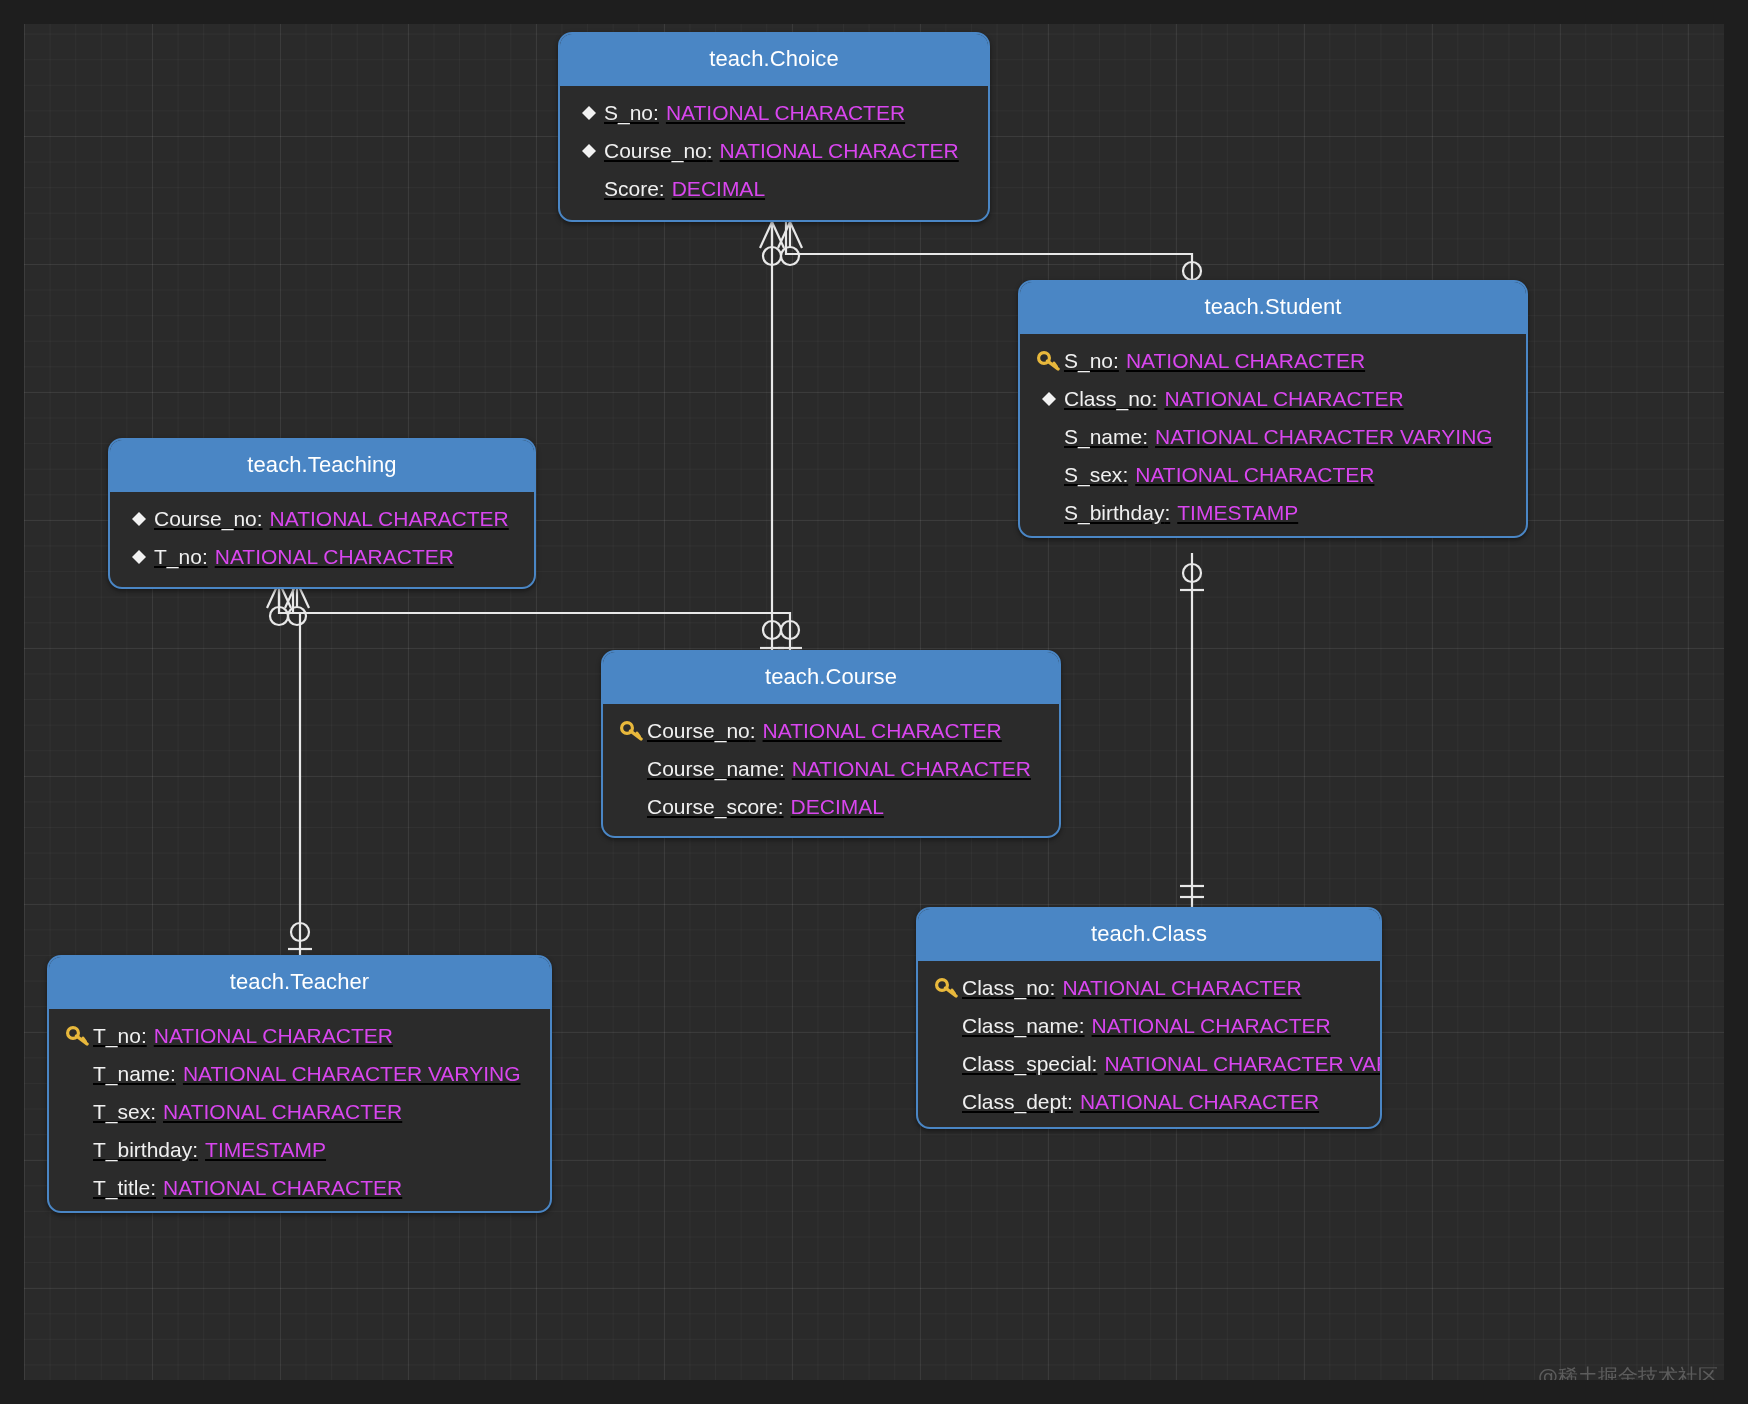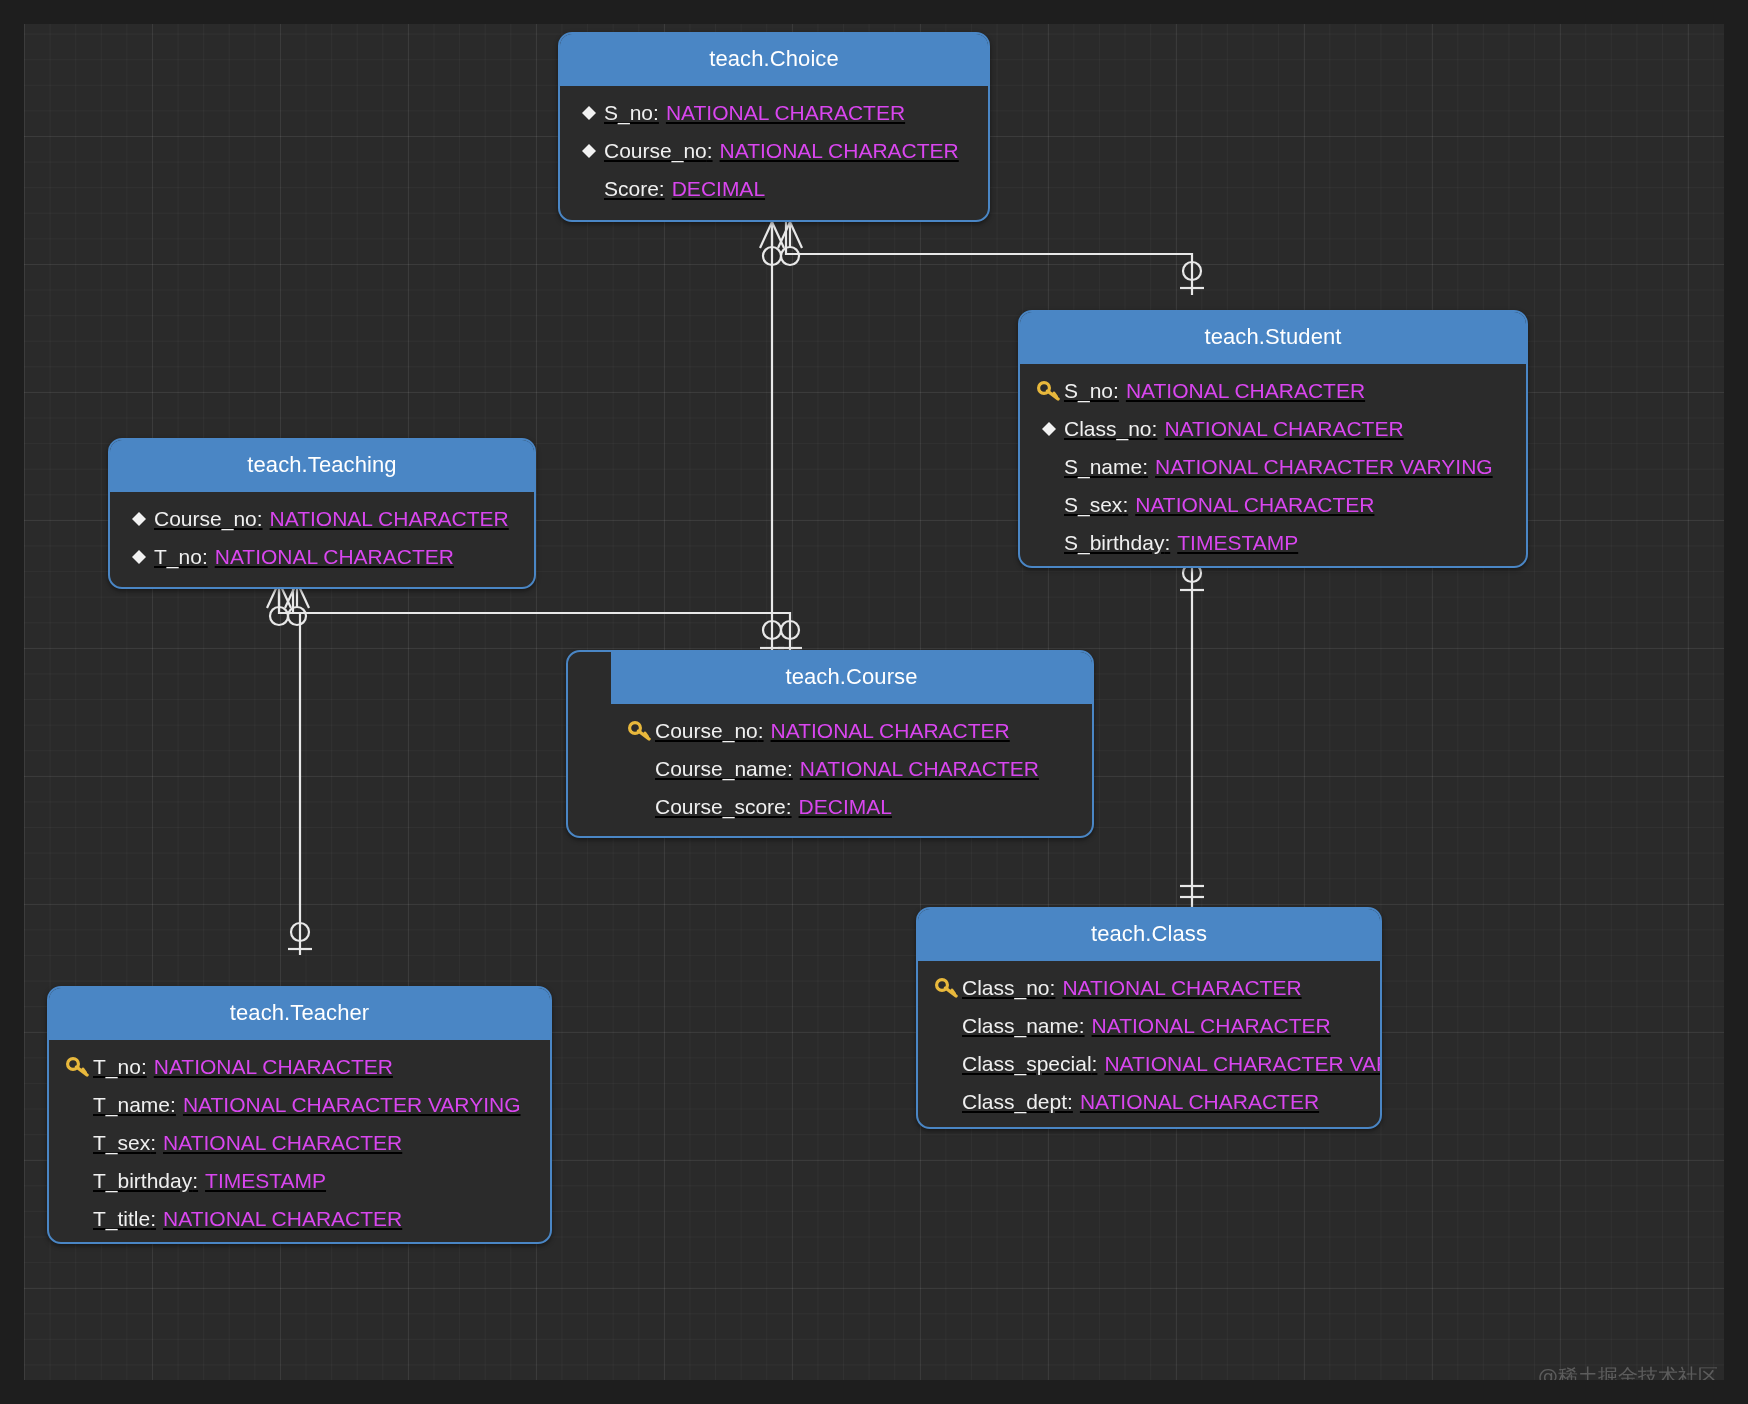--- a/index.html
+++ b/index.html
@@ -212,21 +212,21 @@
             <span class="attr-type">NATIONAL CHARACTER</span>
           </div>
           <div class="attr">
             <span class="marker"></span>
             <span class="attr-name">Score</span>
             <span class="attr-colon">:</span>
             <span class="attr-type">DECIMAL</span>
           </div>
         </div>
       </div>
-      <div class="entity" style="left: 1018px; top: 310px; width: 510px; height: 258px;">
+      <div class="entity" style="left: 1018px; top: 280px; width: 510px; height: 258px;">
         <div class="entity-title">teach.Student</div>
         <div class="attrs">
           <div class="attr">
             <span class="marker">
               <svg width="24" height="20" viewBox="0 0 24 20">
                 <circle cx="7" cy="7" r="5.4" fill="none" stroke="#e8b83c" stroke-width="3.2"></circle>
                 <path d="M 10.5 10 L 21 18" stroke="#e8b83c" stroke-width="3.4" stroke-linecap="round"></path>
                 <path d="M 17 12 L 19.5 15.5" stroke="#e8b83c" stroke-width="3" stroke-linecap="round"></path>
               </svg>
             </span>
@@ -282,21 +282,21 @@
               <svg width="20" height="20" viewBox="0 0 20 20">
                 <path d="M 10 3 L 17 10 L 10 17 L 3 10 Z" fill="#f2f2f2"></path>
               </svg>
             </span>
             <span class="attr-name">T_no</span>
             <span class="attr-colon">:</span>
             <span class="attr-type">NATIONAL CHARACTER</span>
           </div>
         </div>
       </div>
-      <div class="entity" style="left: 566px; top: 650px; width: 528px; height: 188px; padding-left: 43px;">
+      <div class="entity" style="left: 601px; top: 650px; width: 460px; height: 188px;">
         <div class="entity-title">teach.Course</div>
         <div class="attrs">
           <div class="attr">
             <span class="marker">
               <svg width="24" height="20" viewBox="0 0 24 20">
                 <circle cx="7" cy="7" r="5.4" fill="none" stroke="#e8b83c" stroke-width="3.2"></circle>
                 <path d="M 10.5 10 L 21 18" stroke="#e8b83c" stroke-width="3.4" stroke-linecap="round"></path>
                 <path d="M 17 12 L 19.5 15.5" stroke="#e8b83c" stroke-width="3" stroke-linecap="round"></path>
               </svg>
             </span>
@@ -346,21 +346,21 @@
             <span class="attr-type">NATIONAL CHARACTER VARYING</span>
           </div>
           <div class="attr">
             <span class="marker"></span>
             <span class="attr-name">Class_dept</span>
             <span class="attr-colon">:</span>
             <span class="attr-type">NATIONAL CHARACTER</span>
           </div>
         </div>
       </div>
-      <div class="entity" style="left: 47px; top: 955px; width: 505px; height: 258px; margin-top: 31px;">
+      <div class="entity" style="left: 47px; top: 955px; width: 505px; height: 258px;">
         <div class="entity-title">teach.Teacher</div>
         <div class="attrs">
           <div class="attr">
             <span class="marker">
               <svg width="24" height="20" viewBox="0 0 24 20">
                 <circle cx="7" cy="7" r="5.4" fill="none" stroke="#e8b83c" stroke-width="3.2"></circle>
                 <path d="M 10.5 10 L 21 18" stroke="#e8b83c" stroke-width="3.4" stroke-linecap="round"></path>
                 <path d="M 17 12 L 19.5 15.5" stroke="#e8b83c" stroke-width="3" stroke-linecap="round"></path>
               </svg>
             </span>

